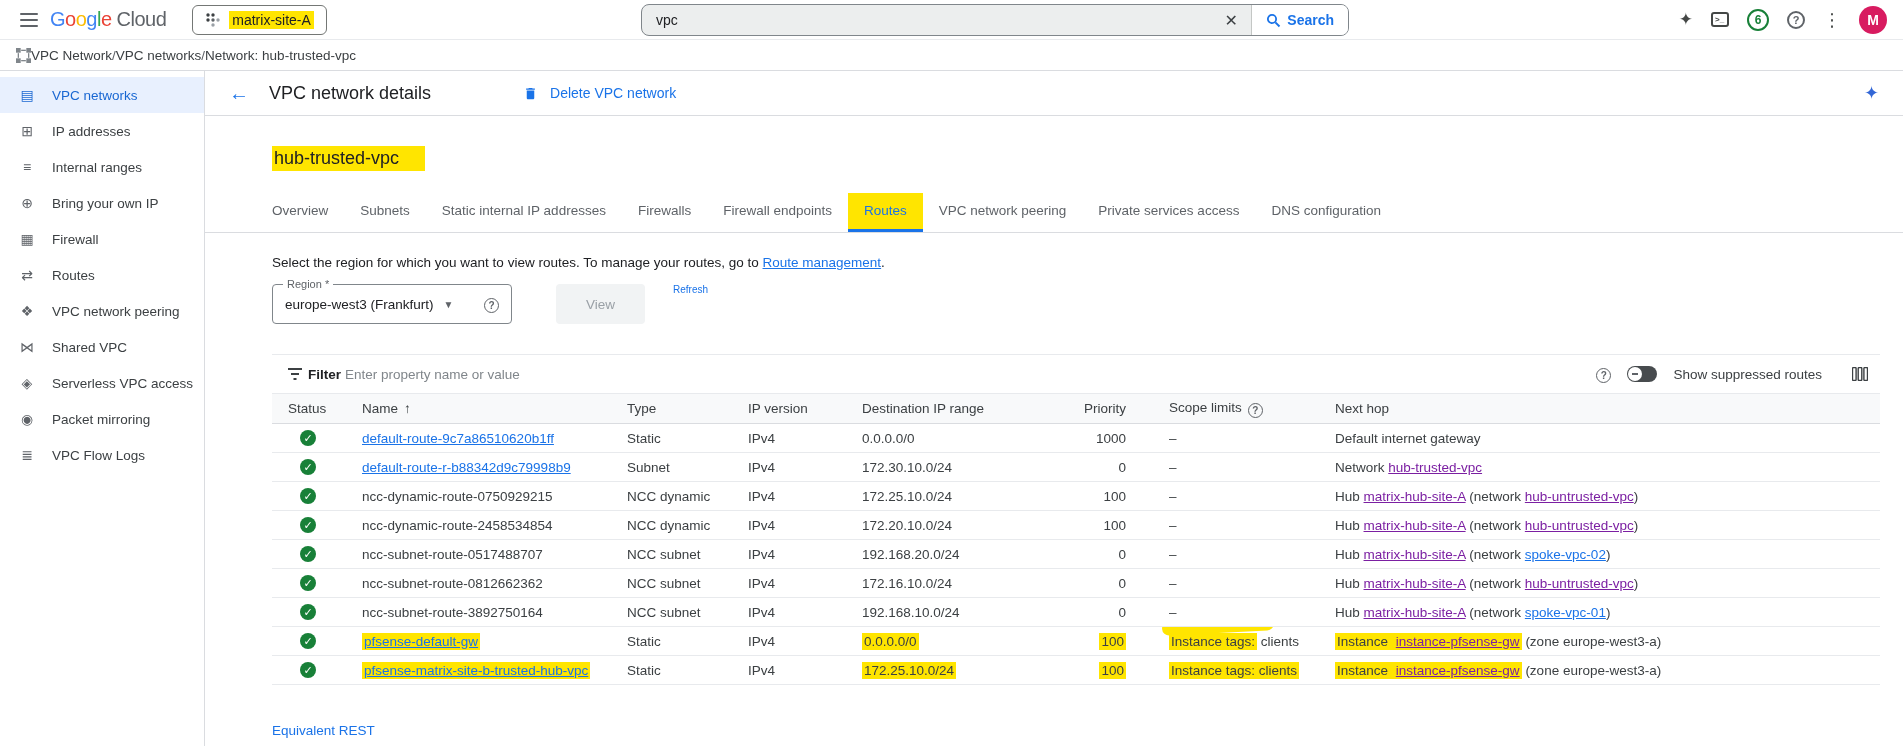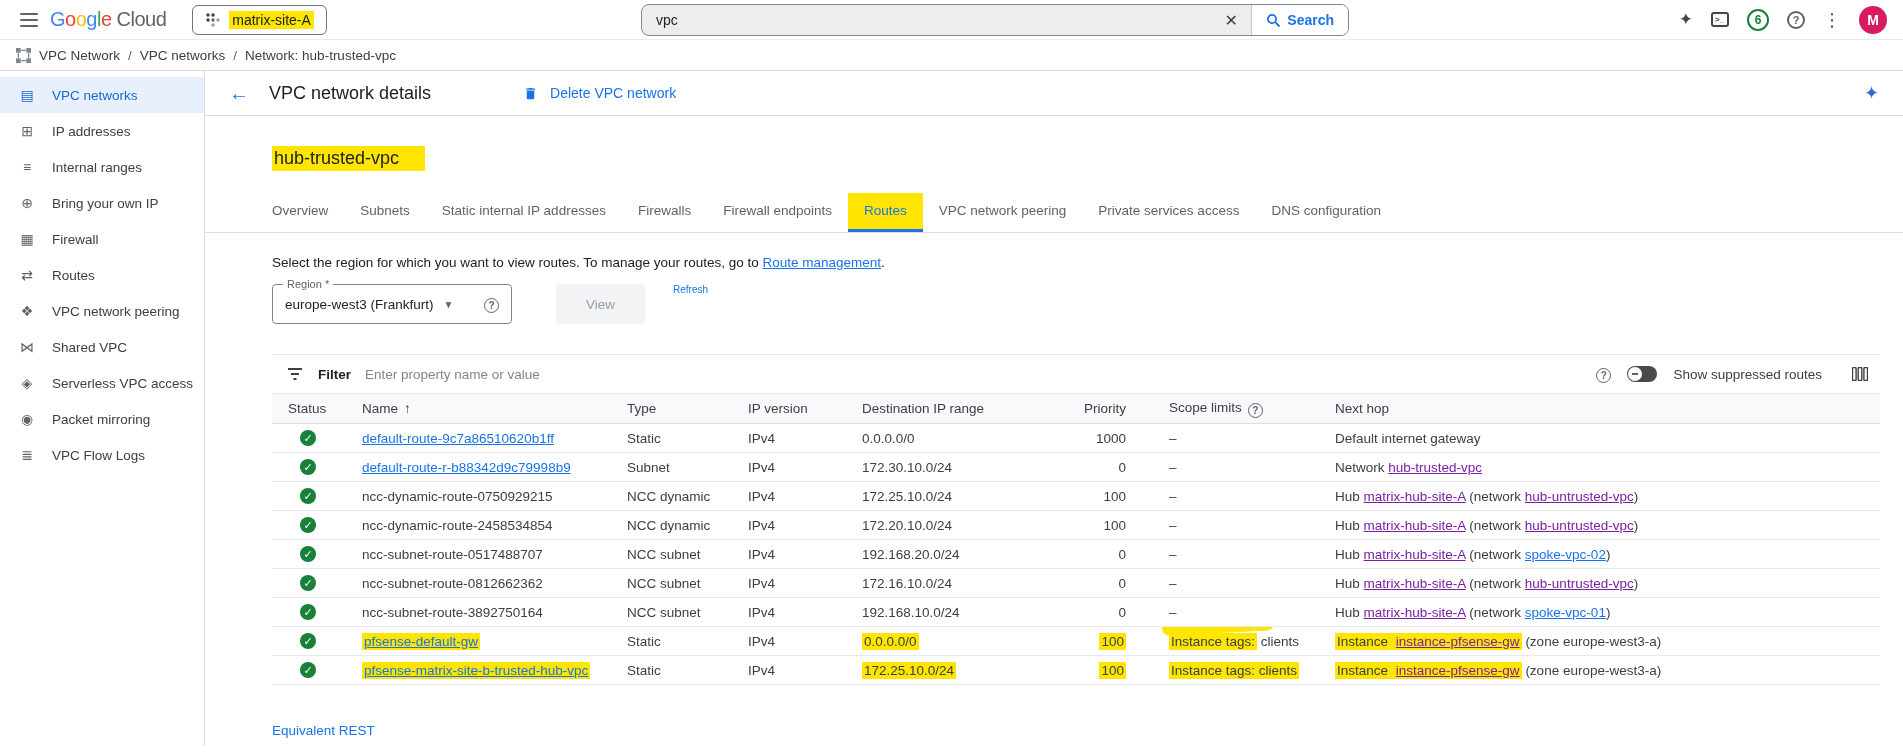--- a/index.html
+++ b/index.html
@@ -31,21 +31,21 @@
   .shell-icon { width:18px; height:15px; border:2px solid #444746; border-radius:3px;
     font-size:8px; line-height:11px; text-align:left; padding-left:2px; font-weight:700; color:#444746; }
   .notif { width:22px; height:22px; border:2px solid #188038; border-radius:50%;
     color:#188038; font-size:12px; font-weight:700; display:flex; align-items:center; justify-content:center; }
   .help-circle { width:18px; height:18px; border:2px solid #5f6368; border-radius:50%;
     font-size:11px; font-weight:700; color:#5f6368; display:flex; align-items:center; justify-content:center; }
   .avatar { width:28px; height:28px; border-radius:50%; background:#d81b60; color:#fff;
     display:flex; align-items:center; justify-content:center; font-size:14px; font-weight:700; cursor:pointer; }
 
   
-  .crumbbar { height:31px; display:flex; align-items:center; gap:8px; padding:0 16px;
+  .crumbbar { height:31px; display:flex; align-items:center; padding:0 16px;
     border-bottom:1px solid #dadce0; font-size:13.5px; color:#3c4043; }
   .crumb { cursor:pointer; }
   .crumb-sep { color:#5f6368; }
 
   
   .shell { display:flex; height:675px; }
   .sidebar { width:205px; border-right:1px solid #dadce0; padding-top:6px; flex:none; }
   .nav-item { height:36px; display:flex; align-items:center; gap:16px; padding-left:18px;
     font-size:13.5px; color:#3c4043; cursor:pointer; }
   .nav-item .nav-icon { width:18px; color:#5f6368; font-size:14px; text-align:center; }
@@ -84,21 +84,21 @@
   .dd-arrow { margin-left:10px; font-size:10px; color:#5f6368; }
   .field-info { margin-left:auto; }
   .info-circle { width:15px; height:15px; border:1.5px solid #5f6368; border-radius:50%;
     color:#5f6368; font-size:10px; font-weight:700; display:inline-flex; align-items:center; justify-content:center; }
   .view-btn { margin-left:44px; background:#f1f3f4; color:#9aa0a6; border:none; border-radius:4px;
     padding:9px 30px; font-size:13.5px; font-weight:500; font-family:"Liberation Sans",sans-serif; }
   .refresh-btn { margin-left:28px; color:#1a73e8; font-size:10px; font-weight:500; cursor:pointer; }
 
   
   .routes-panel { margin-top:30px; width:1608px; border-top:1px solid #e8eaed; }
-  .filter-row { height:38px; display:flex; align-items:center; padding:0 12px 0 16px; gap:14px; }
+  .filter-row { height:38px; display:flex; align-items:center; padding:0 12px 0 16px; gap:4px; }
   .filter-label { font-size:13.5px; font-weight:700; color:#202124; }
   .filter-input { flex:1; border:none; outline:none; font-size:13.5px; color:#a16207;
     font-family:"Liberation Sans",sans-serif; }
   .filter-input::placeholder { color:#80868b; }
   .filter-right { margin-left:auto; display:flex; align-items:center; gap:16px; }
   .toggle { width:30px; height:16px; border-radius:9px; background:#474b4e; position:relative; cursor:pointer; }
   .toggle .knob { position:absolute; left:1px; top:1px; width:14px; height:14px; background:#fff;
     border-radius:50%; display:flex; align-items:center; justify-content:center; }
   .toggle .knob::after { content:""; width:6px; height:2px; background:#5f6368; }
   .suppressed-label { font-size:13.5px; color:#3c4043; }

